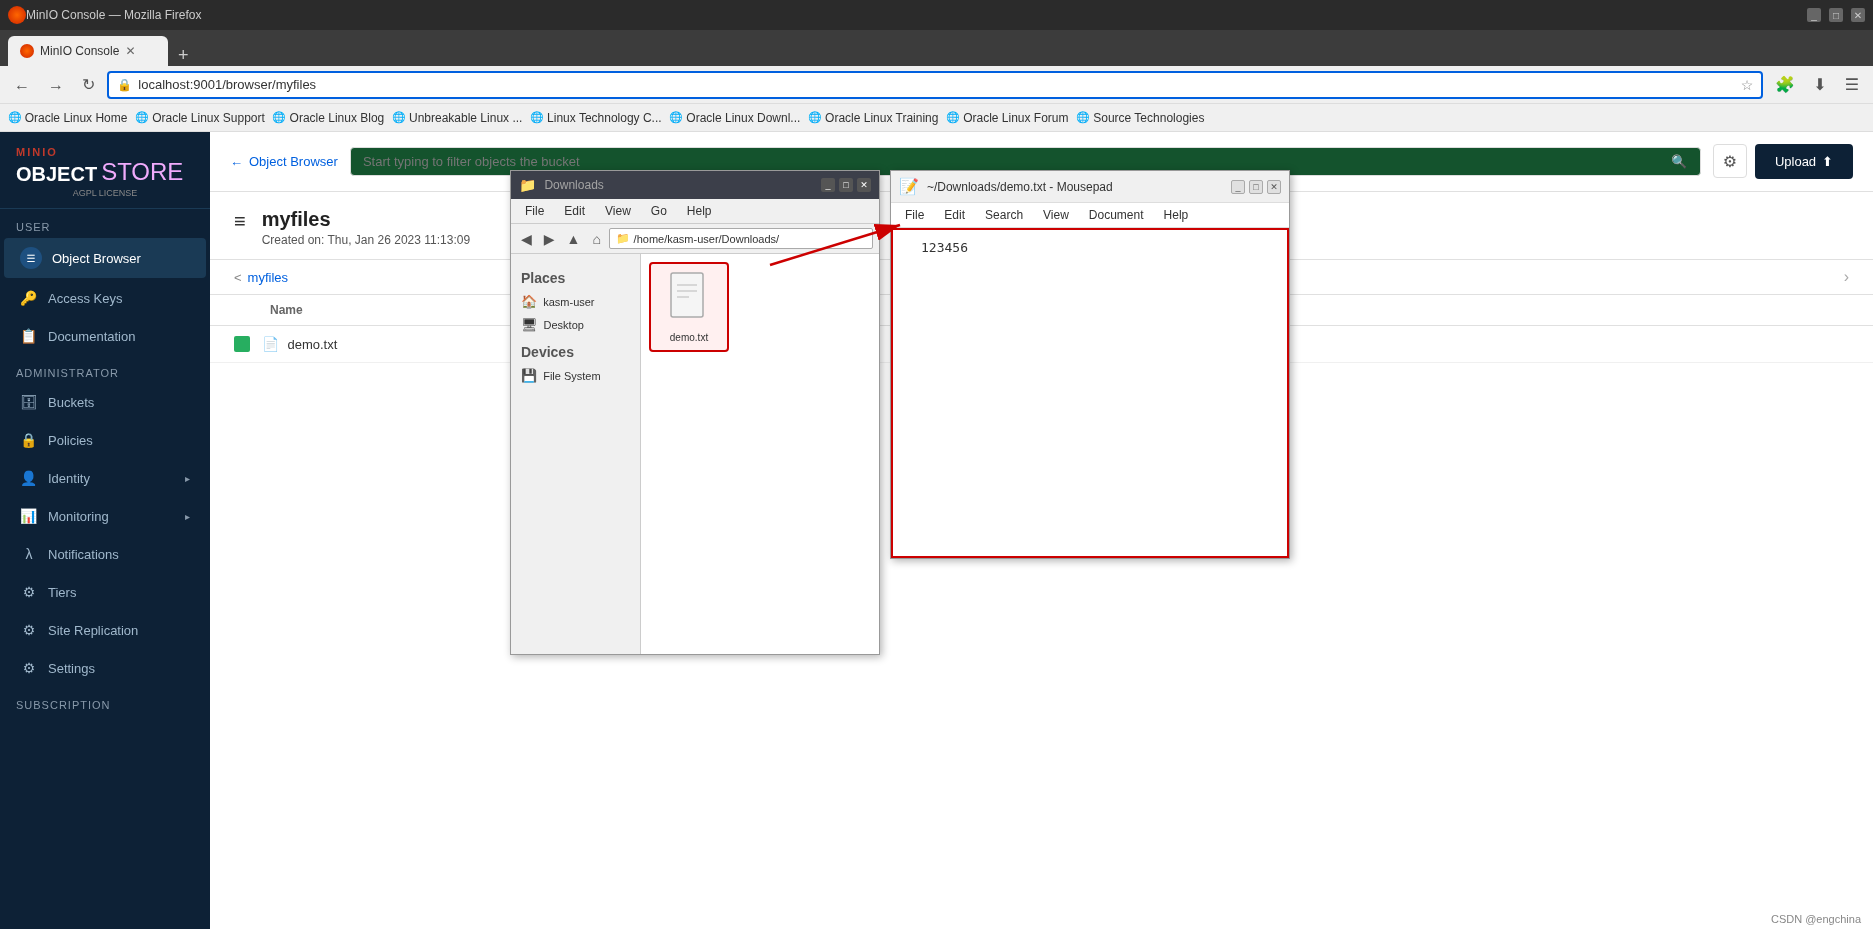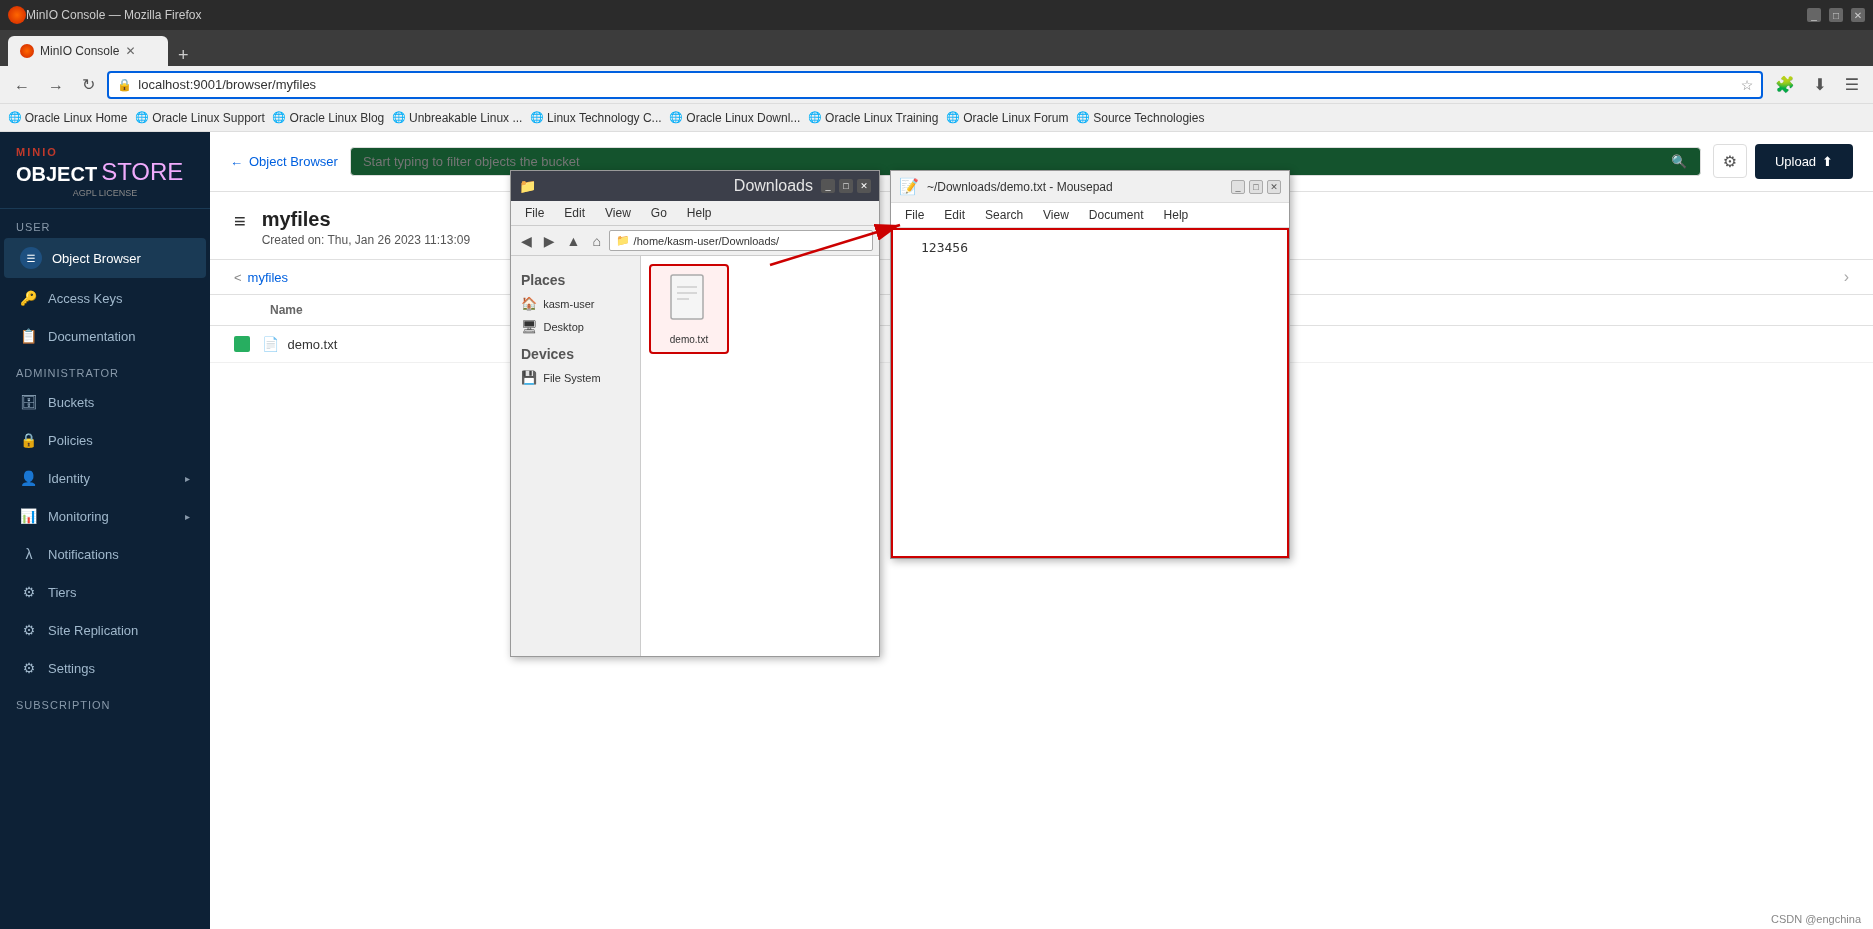--- a/index.html
+++ b/index.html
@@ -79,21 +79,21 @@
     .file-checkbox { width: 16px; height: 16px; background: #27ae60; border-radius: 2px; display: flex; align-items: center; justify-content: center; }
     .file-name-col { flex: 1; display: flex; align-items: center; gap: 8px; }
     .file-icon { font-size: 14px; color: #2196f3; }
     .file-name-text { font-size: 13px; color: #333; }
     .upload-btn { background: #0d2136; color: white; border: none; padding: 10px 20px; border-radius: 4px; font-size: 13px; cursor: pointer; display: flex; align-items: center; gap: 6px; }
 
     
     .fm-window { background: #f0f0f0; border: 1px solid #999; box-shadow: 2px 2px 8px rgba(0,0,0,0.3); width: 380px; }
     .fm-titlebar { background: #3c3f4a; display: flex; align-items: center; padding: 6px 8px; gap: 8px; }
     .fm-title-icon { font-size: 14px; }
-    .fm-title-text { color: #e5e5e5; font-size: 16px; flex: 1; text-align: right; }
+    .fm-title-text { color: #a3a3a3; font-size: 12px; flex: 1; text-align: left; }
     .fm-win-btns { display: flex; gap: 4px; }
     .fm-win-btn { width: 14px; height: 14px; border-radius: 2px; border: none; cursor: pointer; font-size: 9px; display: flex; align-items: center; justify-content: center; color: white; }
     .fm-win-btn.min { background: #555; }
     .fm-win-btn.max { background: #555; }
     .fm-win-btn.close { background: #555; }
 
     .fm-menubar { background: #f0f0f0; display: flex; gap: 0; padding: 2px 4px; border-bottom: 1px solid #ccc; }
     .fm-menu-item { padding: 3px 10px; font-size: 12px; color: #333; cursor: pointer; }
 
     .fm-toolbar { background: #f0f0f0; display: flex; align-items: center; padding: 4px 6px; gap: 4px; border-bottom: 1px solid #ccc; }

